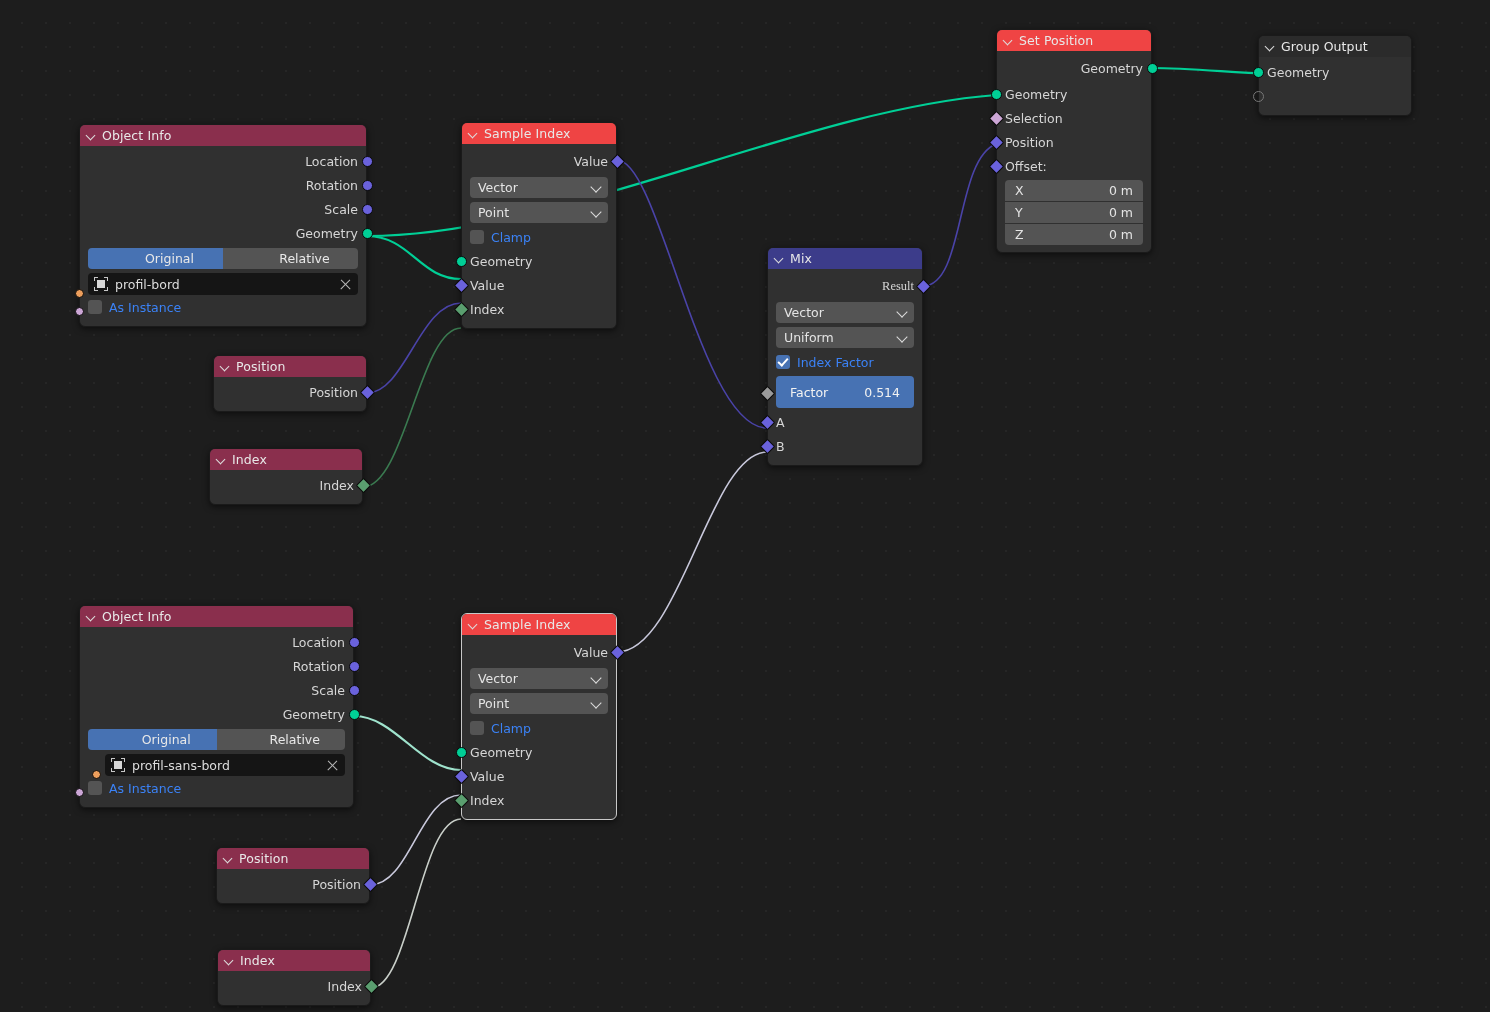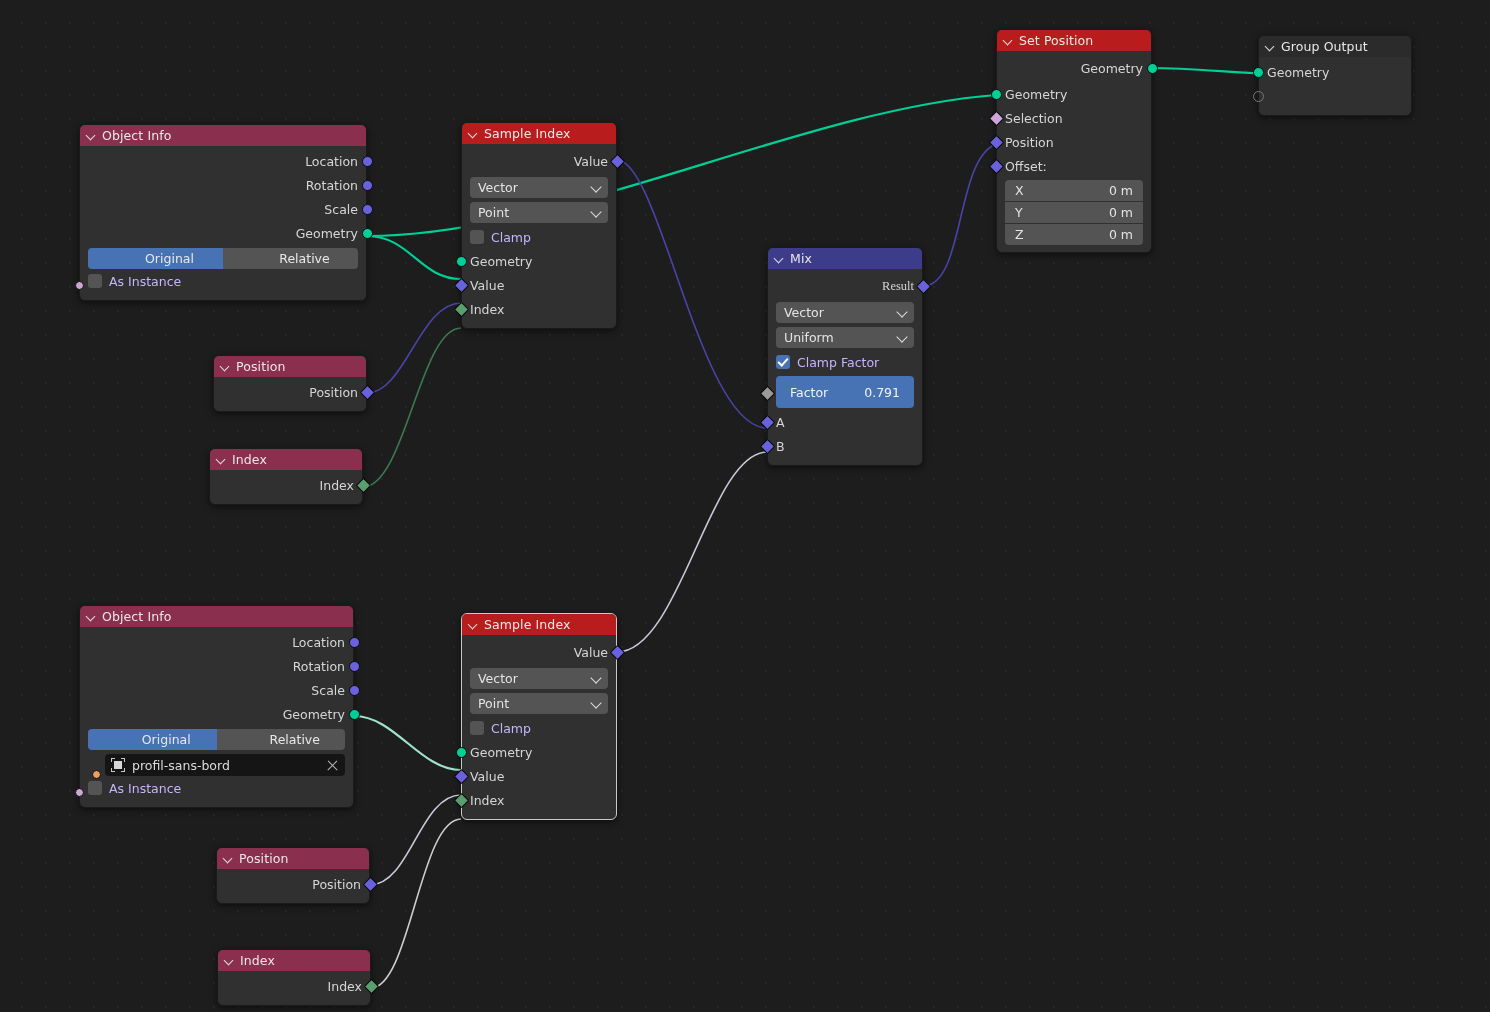--- a/index.html
+++ b/index.html
@@ -38,21 +38,21 @@
   .node .hdr {
     height: 21px;
     border-radius: 5px 5px 0 0;
     display: flex; align-items: center;
     padding-left: 6px;
     font-size: 12.5px;
     color: #e8e8e8;
     letter-spacing: 0.1px;
   }
   .hdr.red   { background: #8a2f4d; }
-  .hdr.green { background: #b91c1c; }
+  .hdr.green { background: #ef4444; }
   .hdr.blue  { background: #3c3c8a; }
   .hdr.dark  { background: #2b2b2b; }
   .chev {
     display: inline-block;
     width: 11px; height: 11px;
     margin-right: 5px;
     position: relative;
     flex: 0 0 auto;
   }
   .chev::before {
@@ -132,21 +132,21 @@
   .cbox.on { background: #4772b3; }
   .cbox.on::after {
     content: "";
     position: absolute;
     left: 4px; top: 1px;
     width: 4px; height: 8px;
     border-right: 2px solid #fff;
     border-bottom: 2px solid #fff;
     transform: rotate(42deg);
   }
-  .clabel { font-size: 12.5px; color: #c4b5fd; }
+  .clabel { font-size: 12.5px; color: #3b82f6; }
   .toggle-pair {
     display: flex; margin: 3px 8px 0 8px;
     height: 21px;
     border-radius: 4px;
     overflow: hidden;
   }
   .toggle-pair > div {
     flex: 1;
     display: flex; align-items: center; justify-content: center;
     font-size: 12.5px;
@@ -271,20 +271,34 @@
       </div>
       <div class="row out">
         <span>Geometry</span>
         <span class="sock circle right s-geo"></span>
       </div>
       <div class="toggle-pair">
         <div class="tg-on">Original</div>
         <div class="tg-off">Relative</div>
       </div>
       <div style="position:relative;">
+        <span class="sock dot left s-obj" style="top:16px; left:-5px; margin-top:0;"></span>
+        <div class="objfield">
+          <span class="obj-icon">
+            <span class="inner"></span>
+              <span class="c c1"></span>
+              <span class="c c2"></span>
+              <span class="c c3"></span>
+              <span class="c c4"></span>
+          </span>
+          <span class="objname">profil-bord</span>
+          <span class="xbtn"></span>
+        </div>
+      </div>
+      <div style="position:relative;">
         <span class="sock dot left s-bool" style="top:12px; left:-5px; margin-top:0;"></span>
         <div class="checkrow">
           <span class="cbox"></span>
           <span class="clabel">As Instance</span>
         </div>
       </div>
     </div>
   </div>
 
   <div class="node" style="left:213px; top:355px; width:154px;">
@@ -371,27 +385,27 @@
         </div>
       </div>
       <div class="wrow">
         <div class="dropdown">
           <span>Uniform</span>
           <span class="dchev"></span>
         </div>
       </div>
       <div class="checkrow">
         <span class="cbox on"></span>
-        <span class="clabel">Clamp Factor</span>
+        <span class="clabel">Index Factor</span>
       </div>
       <div style="position:relative;">
         <span class="sock diamond left s-gray" style="top:12px; left:-6.5px; margin-top:0;"></span>
         <div class="slider">
           <span>Factor</span>
-          <span>0.791</span>
+          <span>0.514</span>
         </div>
       </div>
       <div class="row in" style="margin-top:2px;">
         <span class="sock diamond left s-vecd"></span>
         <span>A</span>
       </div>
       <div class="row in">
         <span class="sock diamond left s-vecd"></span>
         <span>B</span>
       </div>

